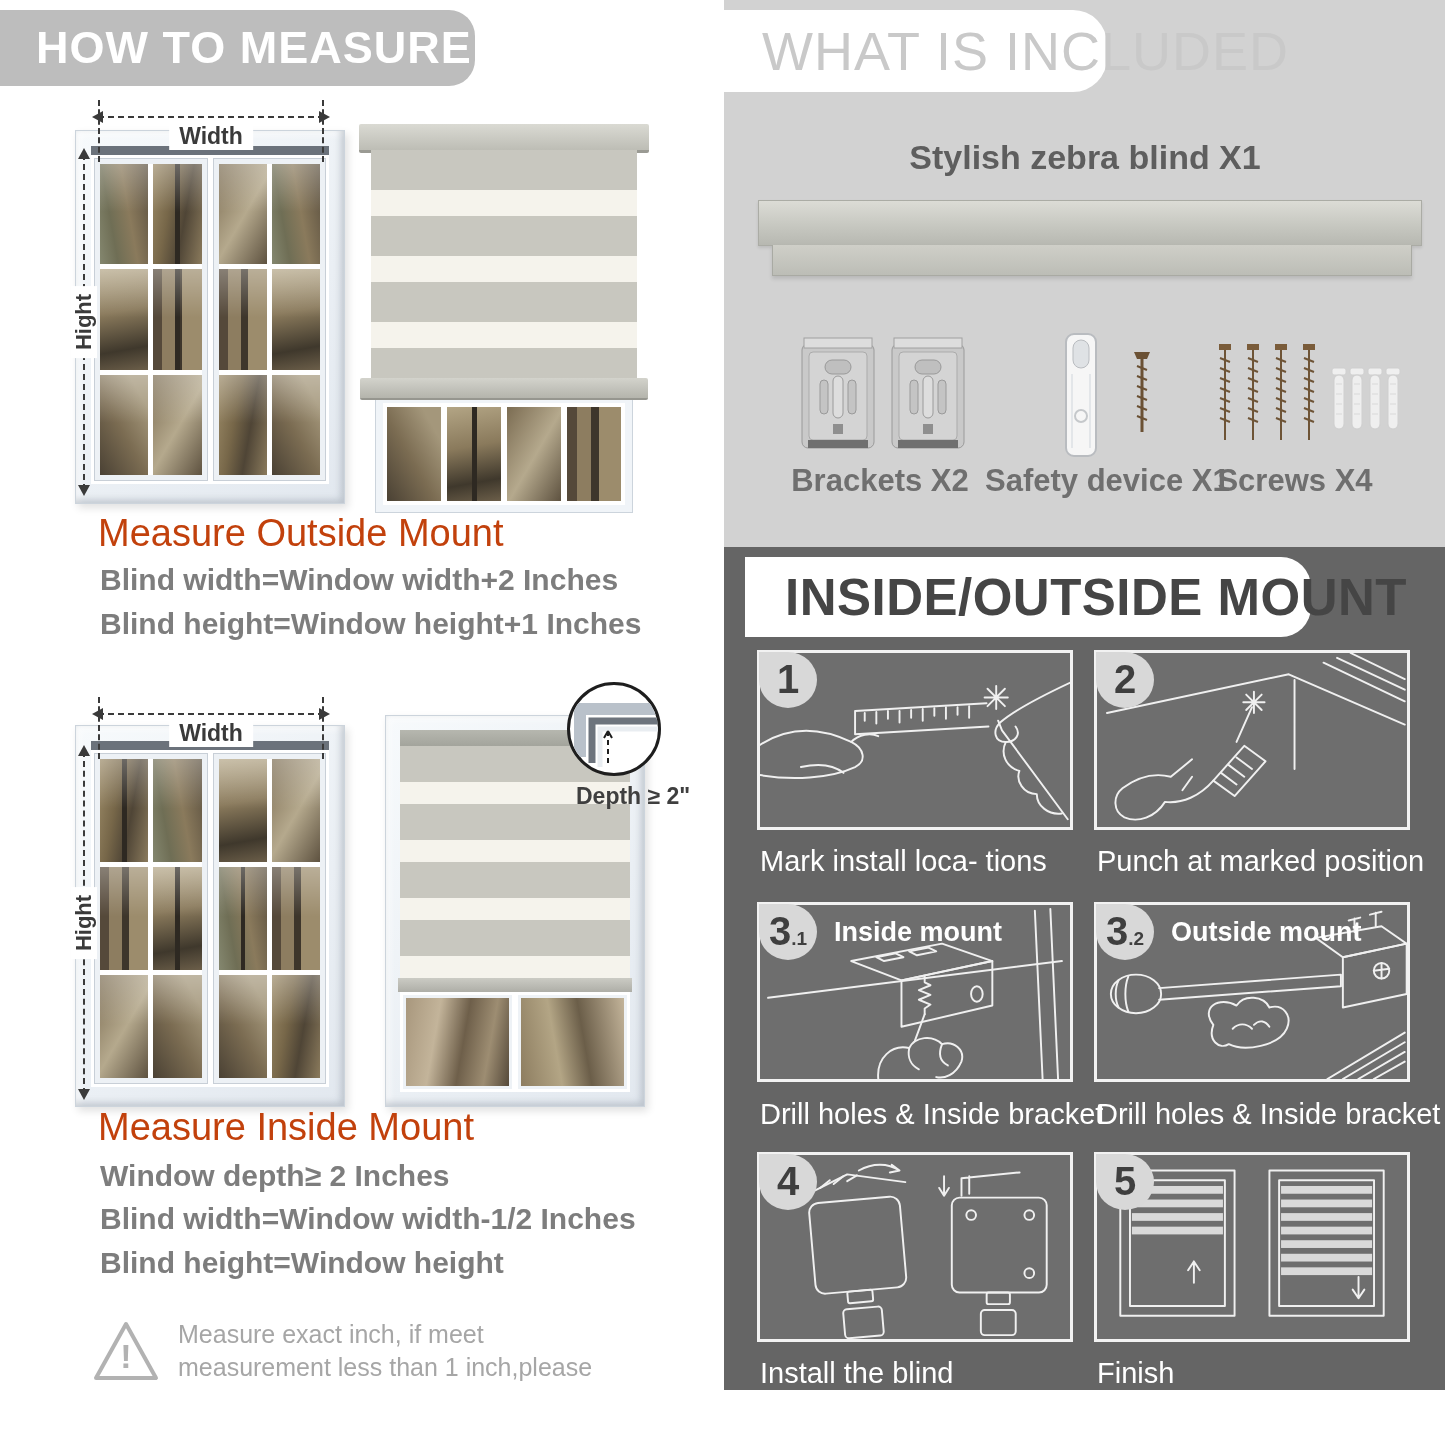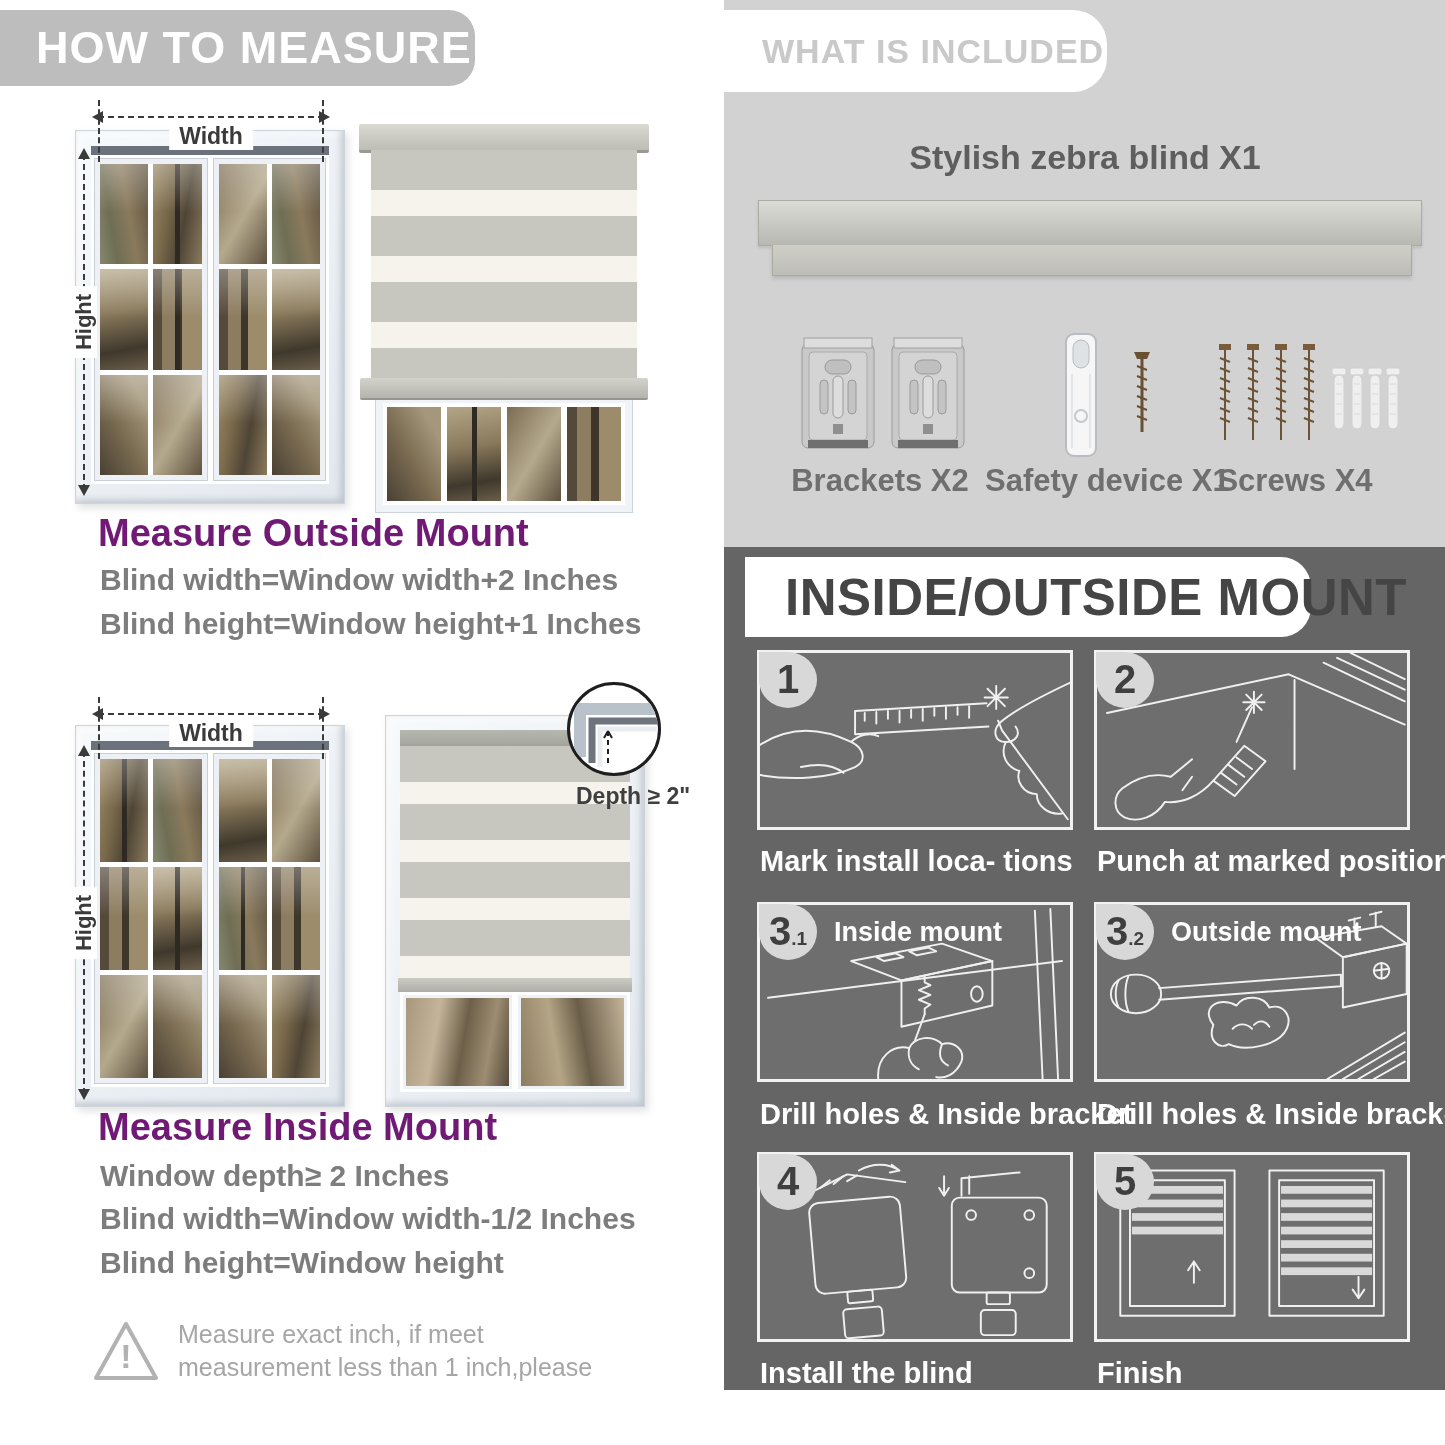--- a/index.html
+++ b/index.html
@@ -5,21 +5,21 @@
   html,body{margin:0;padding:0;background:#fff;}
   .canvas{position:relative;width:1445px;height:1390px;background:#ffffff;overflow:hidden;
           font-family:"Liberation Sans",sans-serif;}
   .abs{position:absolute;}
 
   
   .hdr-left{left:0;top:10px;width:475px;height:76px;background:#bdbdbd;
             border-radius:0 26px 26px 0;display:flex;align-items:center;}
   .hdr-left span{color:#ffffff;font-weight:bold;font-size:45px;letter-spacing:1px;padding-left:36px;white-space:nowrap;}
 
-  .sec-heading{color:#701a75;font-weight:bold;font-size:38px;white-space:nowrap;}
+  .sec-heading{color:#c2410c;font-weight:normal;font-size:38px;white-space:nowrap;}
   .sec-line{color:#7d7d7d;font-weight:bold;font-size:30px;white-space:nowrap;}
 
   
   .win{background:linear-gradient(135deg,#f7fafc,#e2e8ef);border:1px solid #ccd4dc;
        box-shadow:inset -3px -3px 7px rgba(110,120,135,.35),inset 3px 3px 7px rgba(255,255,255,.85),3px 4px 8px rgba(0,0,0,.12);}
   .win-glass{position:absolute;left:15px;right:15px;top:15px;bottom:19px;background:#ffffff;
              border-top:9px solid #6b727b;display:flex;gap:7px;padding:4px;box-sizing:border-box;}
   .sash{flex:1;border:5px solid #edf1f5;outline:1px solid #c8cfd7;background:#ffffff;
         display:grid;grid-template-columns:1fr 1fr;grid-template-rows:1fr 1fr 1fr;gap:5px;}
   .pane{position:relative;overflow:hidden;}
@@ -74,21 +74,21 @@
 
   .magnifier{border:3px solid #1e1e1e;border-radius:50%;background:#ffffff;overflow:hidden;}
   .depth-label{color:#3f3f3f;font-weight:bold;font-size:23px;white-space:nowrap;}
 
   .warn-text{color:#a6a6a6;font-size:25px;line-height:1.33;font-weight:normal;}
 
   
   .right-light{left:724px;top:0;width:721px;height:547px;background:#d2d2d2;}
   .hdr-included{left:724px;top:10px;width:383px;height:82px;background:#ffffff;
                 border-radius:0 34px 34px 0;display:flex;align-items:center;}
-  .hdr-included span{color:#c9c9c9;font-weight:bold;font-size:34px;letter-spacing:1px;padding-left:38px;white-space:nowrap;}
+  .hdr-included span{color:#c9c9c9;font-weight:normal;font-size:54px;letter-spacing:1px;padding-left:38px;white-space:nowrap;}
   .blind-x1{color:#5e5e5e;font-weight:bold;font-size:34px;text-align:center;}
   .rail-main{left:758px;top:200px;width:662px;height:44px;
              background:linear-gradient(180deg,#dcdcd6 0%,#c7c8c1 55%,#b7b8b1 100%);
              border:1px solid #abaca5;box-shadow:0 2px 3px rgba(0,0,0,.10);}
   .rail-sub{left:772px;top:245px;width:638px;height:30px;
             background:linear-gradient(180deg,#cfcfc8 0%,#bcbdb6 100%);
             border:1px solid #a9aaa3;border-top:none;box-shadow:0 3px 4px rgba(0,0,0,.12);}
   .item-label{color:#6f6f6f;font-weight:bold;font-size:31px;text-align:center;white-space:nowrap;}
 
   .right-dark{left:724px;top:547px;width:721px;height:898px;background:#656565;}
@@ -96,21 +96,21 @@
              border-radius:0 30px 30px 0;display:flex;align-items:center;}
   .hdr-mount span{color:#454545;font-weight:bold;font-size:51px;letter-spacing:.5px;padding-left:40px;white-space:nowrap;}
 
   .panel{background:#6e6e6e;border:3px solid #f2f2f2;box-sizing:border-box;}
   .panel svg{display:block;width:100%;height:100%;}
   .badge{position:absolute;left:-1px;top:-1px;width:58px;height:56px;background:#d8d8d8;
          border-radius:0 55% 55% 55%;display:flex;align-items:baseline;justify-content:center;z-index:2;}
   .badge .n{color:#3f3f3f;font-weight:bold;font-size:40px;line-height:54px;}
   .badge .s{color:#3f3f3f;font-weight:bold;font-size:19px;line-height:54px;}
   .panel-title{position:absolute;left:74px;top:12px;color:#ffffff;font-weight:bold;font-size:27px;white-space:nowrap;z-index:2;}
-  .caption{color:#ffffff;font-weight:bold;font-size:29px;white-space:nowrap;}
+  .caption{color:#ffffff;font-weight:normal;font-size:29px;white-space:nowrap;}
 
   .art path,.art rect,.art circle,.art ellipse{stroke:#f0f0f0;stroke-width:2;fill:none;
       stroke-linecap:round;stroke-linejoin:round;}
   .art .fill{fill:#d9d9d9;stroke:none;}
 </style>
 </head>
 <body>
 
 <div class="canvas">
 

